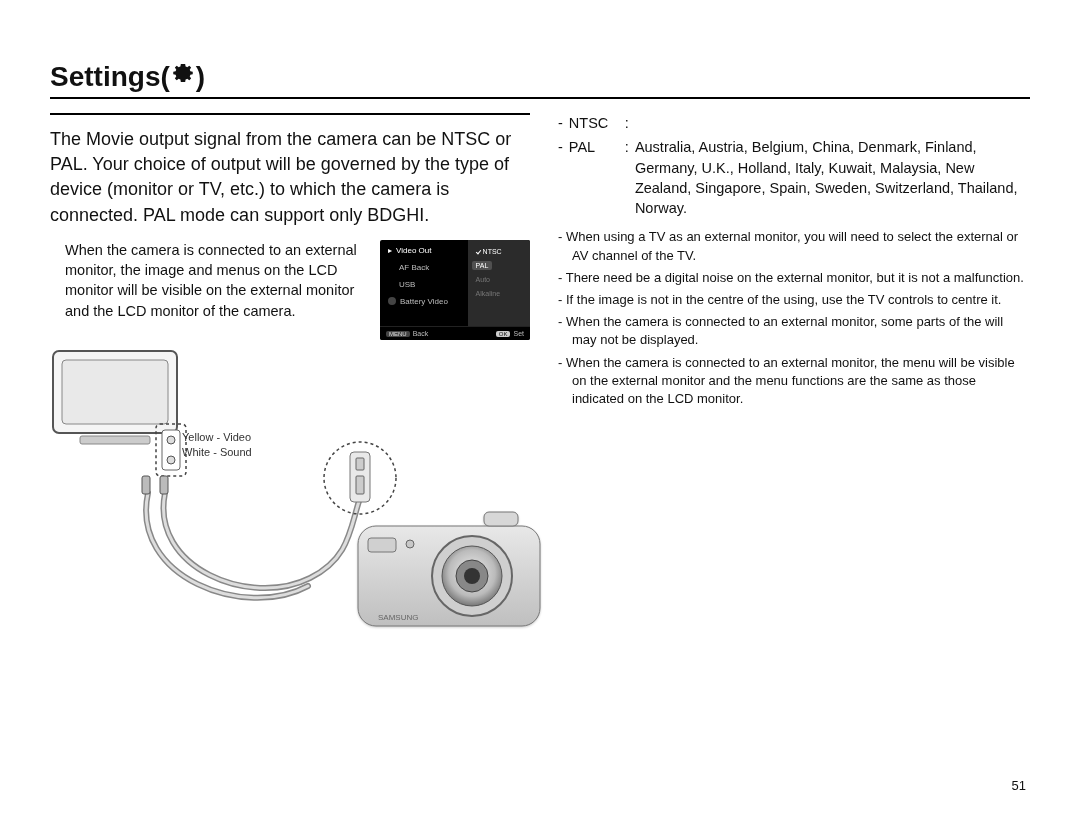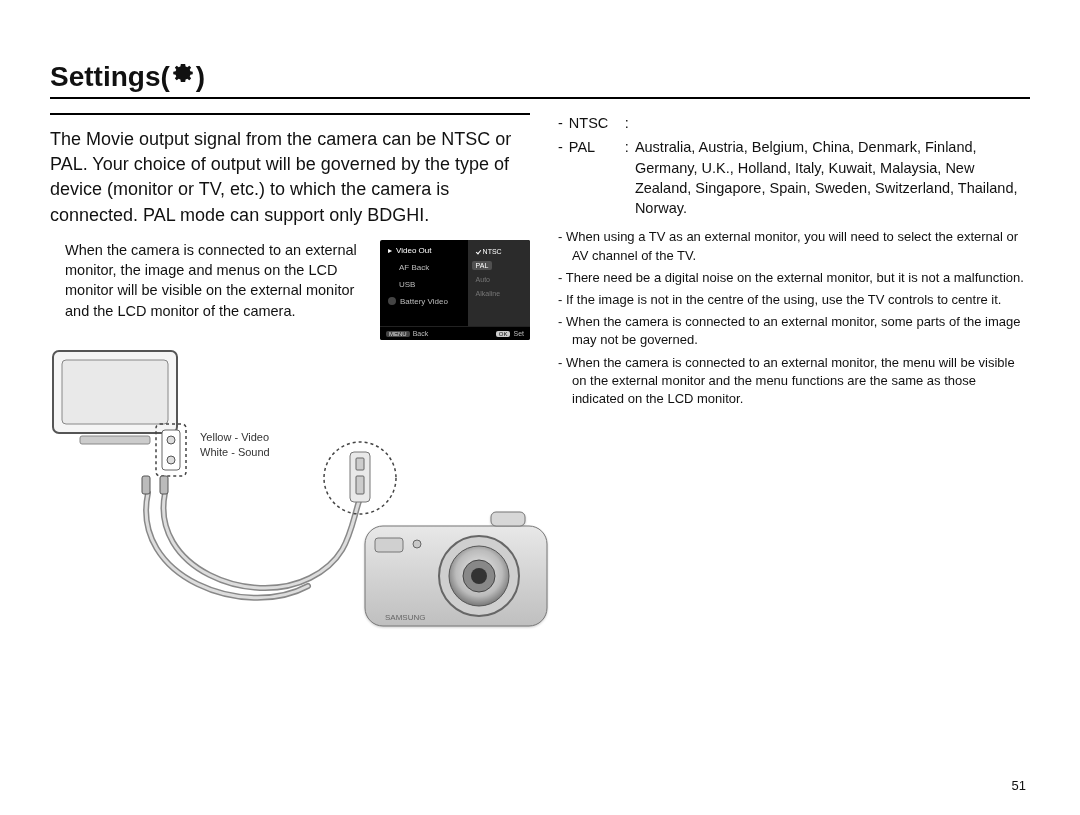--- a/index.html
+++ b/index.html
@@ -43,24 +43,24 @@
   .menu-foot span b{background:#444;border-radius:2px;padding:0 3px;font-weight:400;color:#ddd;margin-right:3px;font-size:6px}
   .menu-foot span.r b{background:#ccc;color:#111}
 
   
   .illus{position:relative;width:480px;height:300px;margin-top:8px}
   .tv{position:absolute;left:0;top:0;width:130px;height:100px}
   .tv-frame{stroke:#555;fill:#f5f5f5}
   .jacks{position:absolute;left:98px;top:74px}
   .jacks .dash{stroke:#444;stroke-dasharray:3 3;fill:none}
   .cable{position:absolute;left:0;top:0;width:480px;height:300px}
-  .legend{position:absolute;left:150px;top:82px;font-size:11px;line-height:1.4;color:#333}
+  .legend{position:absolute;left:132px;top:82px;font-size:11px;line-height:1.4;color:#333}
   .camconn{position:absolute;left:270px;top:90px}
   .camconn circle.dash{stroke:#444;stroke-dasharray:3 3;fill:none}
-  .camera{position:absolute;left:311px;top:160px}
+  .camera{position:absolute;left:304px;top:160px}
   .camera svg{filter:drop-shadow(0 1px 1px rgba(0,0,0,.2))}
 </style>
 </head>
 <body>
 
 <div class="page">
 
   <div class="title">
     <span>Settings</span>
     <span class="gear-wrap">(</span>
@@ -202,21 +202,21 @@
         <span>-</span>
         <span class="lbl">PAL</span>
         <span>:</span>
         <span>Australia, Austria, Belgium, China, Denmark, Finland, Germany, U.K., Holland, Italy, Kuwait, Malaysia, New Zealand, Singapore, Spain, Sweden, Switzerland, Thailand, Norway.</span>
       </div>
 
       <ul class="dashlist">
         <li>When using a TV as an external monitor, you will need to select the external or AV channel of the TV.</li>
         <li>There need be a digital noise on the external monitor, but it is not a malfunction.</li>
         <li>If the image is not in the centre of the using, use the TV controls to centre it.</li>
-        <li>When the camera is connected to an external monitor, some parts of the image may not be governed.</li>
+        <li>When the camera is connected to an external monitor, some parts of the will may not be displayed.</li>
         <li>When the camera is connected to an external monitor, the menu will be visible on the external monitor and the menu functions are the same as those indicated on the LCD monitor.</li>
       </ul>
     </div>
 
   </div>
 
   <div class="pnum">51</div>
 </div>
 
 </body></html>

